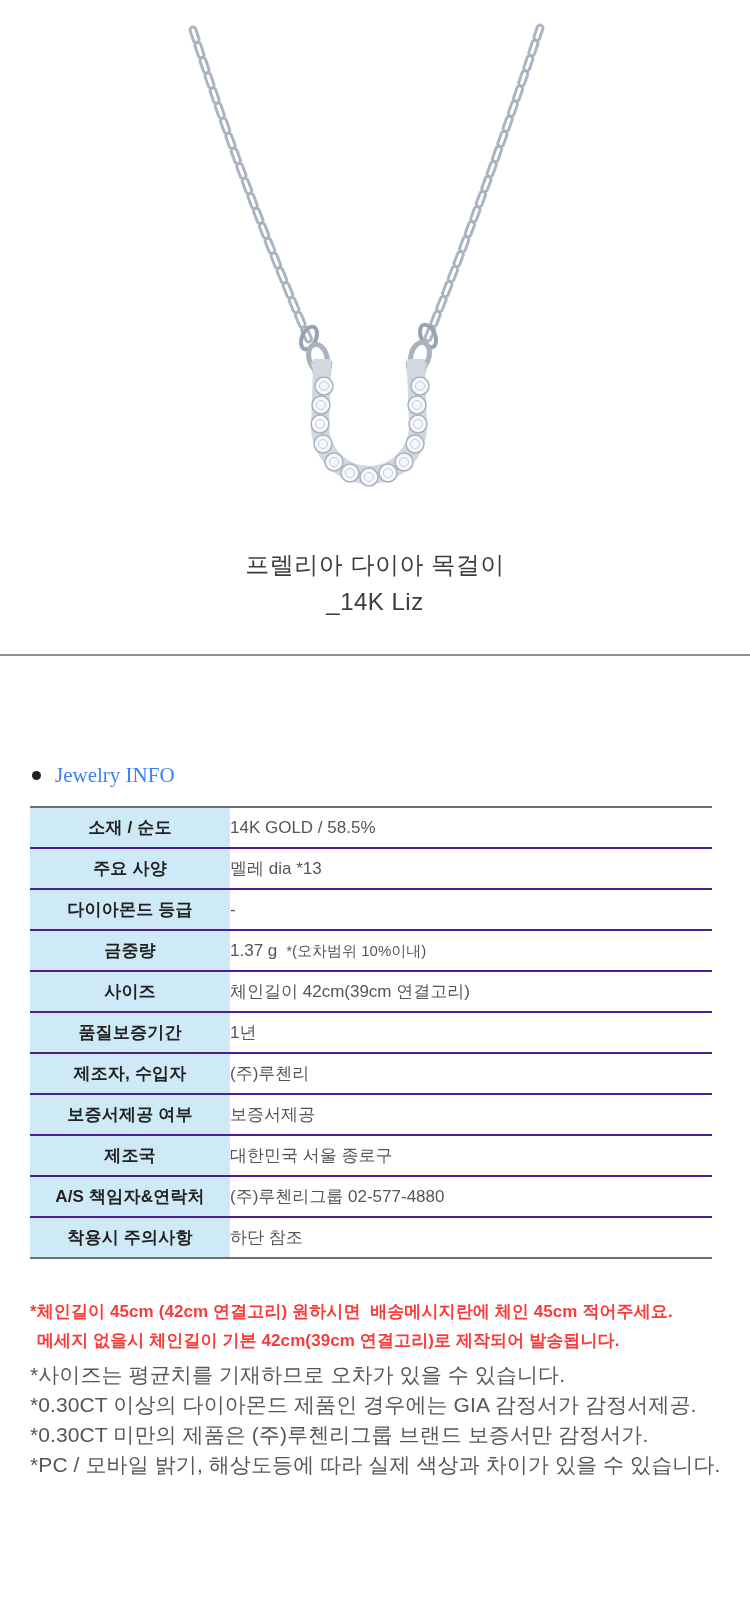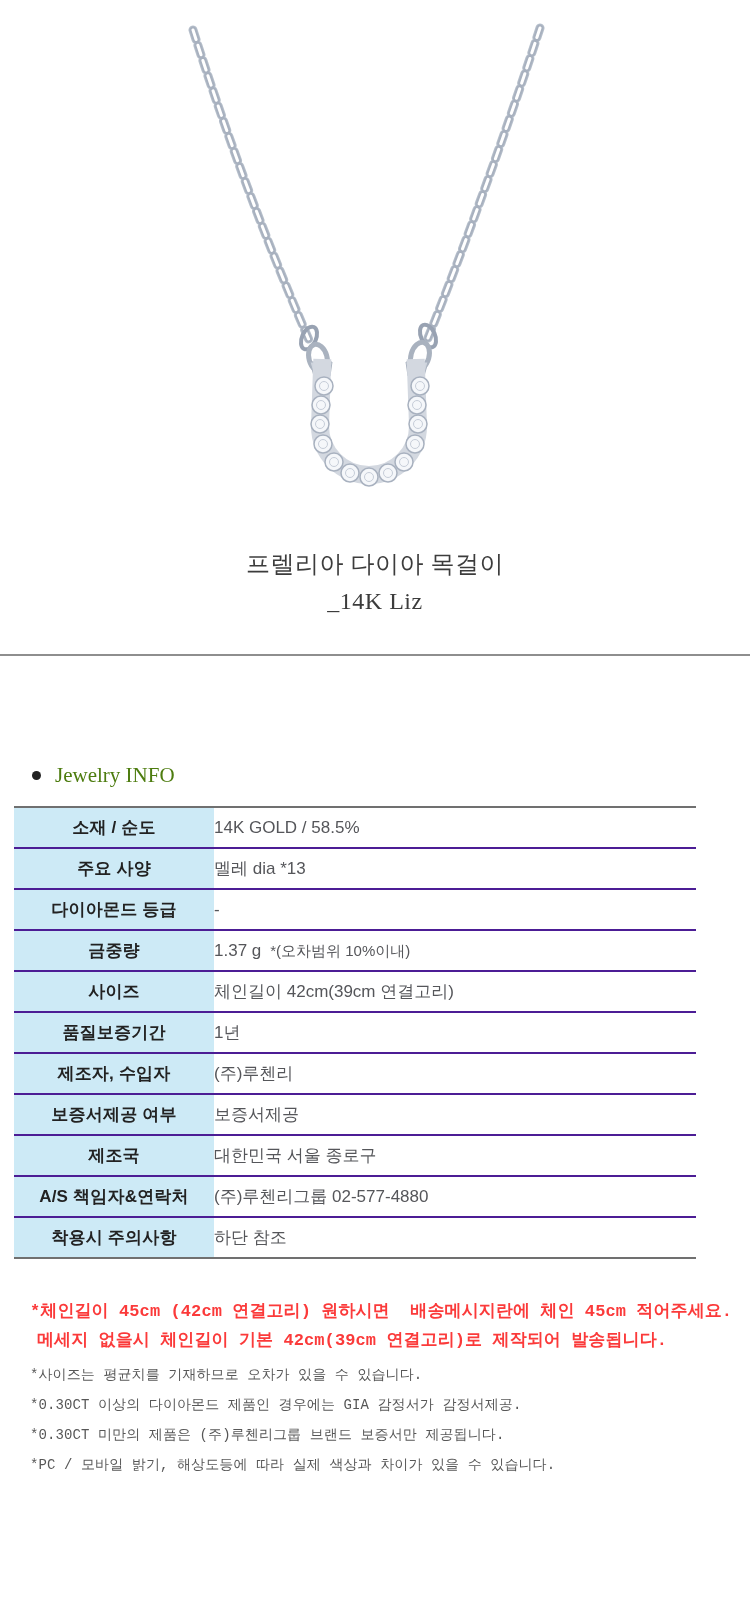--- a/index.html
+++ b/index.html
@@ -11,65 +11,65 @@
   }
   .page { width:750px; height:1601px; overflow:hidden; background:#fff; }
 
   
   .photo { width:750px; height:520px; position:relative; background:#fff; }
   .photo svg { display:block; }
 
   
   .title-block { margin-top:26px; text-align:center; }
   .title-line {
-    font-family:Liberation Serif, serif;
+    font-family:Liberation Sans, sans-serif;
     font-size:24px; line-height:37px; color:#3c3c3c; letter-spacing:0.5px;
   }
 
   
   .divider { border:none; border-top:2px solid #8e8e8e; margin:34px 0 0 0; }
 
   
   .section-header {
     margin:104px 0 0 32px;
     font-family:"Liberation Serif", serif;
-    font-size:21px; line-height:30px; color:#4d7c0f;
+    font-size:21px; line-height:30px; color:#3b82f6;
     display:flex; align-items:center;
   }
   .bullet-dot {
     width:9px; height:9px; border-radius:50%; background:#222;
     display:inline-block; margin-right:14px; flex:0 0 auto;
   }
 
   
   table.spec {
-    margin:16px 0 0 14px; width:682px;
+    margin:16px 0 0 30px; width:682px;
     border-collapse:collapse;
     border-top:2px solid #707070; border-bottom:2px solid #707070;
   }
   table.spec tr { height:41px; }
   table.spec th, table.spec td { border-top:2px solid #4c1d95; }
   table.spec tr:first-child th, table.spec tr:first-child td { border-top:none; }
   table.spec th {
     background:#cdeaf6; width:200px; text-align:center;
     font-size:17px; font-weight:bold; color:#222; letter-spacing:0.2px;
   }
   table.spec td { padding-left:0; font-size:17px; color:#55565a; }
   .spec-note { font-size:15px; color:#55565a; margin-left:9px; }
 
   
-  .notes { margin:38px 0 12px 30px;font-family:Liberation Mono, monospace; }
+  .notes { margin:38px 0 12px 30px; }
   .red-note {
     margin:0; color:#fb3a3a; font-weight:bold; font-size:17px;
     line-height:29px; white-space:pre-wrap; letter-spacing:0.1px;
   }
   .red-note.indent { padding-left:7px; }
   .gray-notes { margin-top:5px; }
   .gray-note {
-    margin:0; color:#575757; font-size:14px; line-height:30px;
+    margin:0; color:#575757; font-size:21px; line-height:30px;
     white-space:pre-wrap; letter-spacing:0.1px;
   }
 </style>
 </head>
 <body>
 
 <div class="page">
 
   <div class="photo">
     <svg width="750" height="520" viewBox="0 0 750 520">
@@ -191,18 +191,18 @@
       </tr>
     </tbody>
   </table>
 
   <div class="notes">
     <p class="red-note">*체인길이 45cm (42cm 연결고리) 원하시면  배송메시지란에 체인 45cm 적어주세요.</p>
     <p class="red-note indent">메세지 없을시 체인길이 기본 42cm(39cm 연결고리)로 제작되어 발송됩니다.</p>
     <div class="gray-notes">
       <p class="gray-note">*사이즈는 평균치를 기재하므로 오차가 있을 수 있습니다.</p>
       <p class="gray-note">*0.30CT 이상의 다이아몬드 제품인 경우에는 GIA 감정서가 감정서제공.</p>
-      <p class="gray-note">*0.30CT 미만의 제품은 (주)루첸리그룹 브랜드 보증서만 제공됩니다.</p>
+      <p class="gray-note">*0.30CT 미만의 제품은 (주)루첸리그룹 브랜드 보증서만 감정서가.</p>
       <p class="gray-note">*PC / 모바일 밝기, 해상도등에 따라 실제 색상과 차이가 있을 수 있습니다.</p>
     </div>
   </div>
 
 </div>
 
 </body></html>

